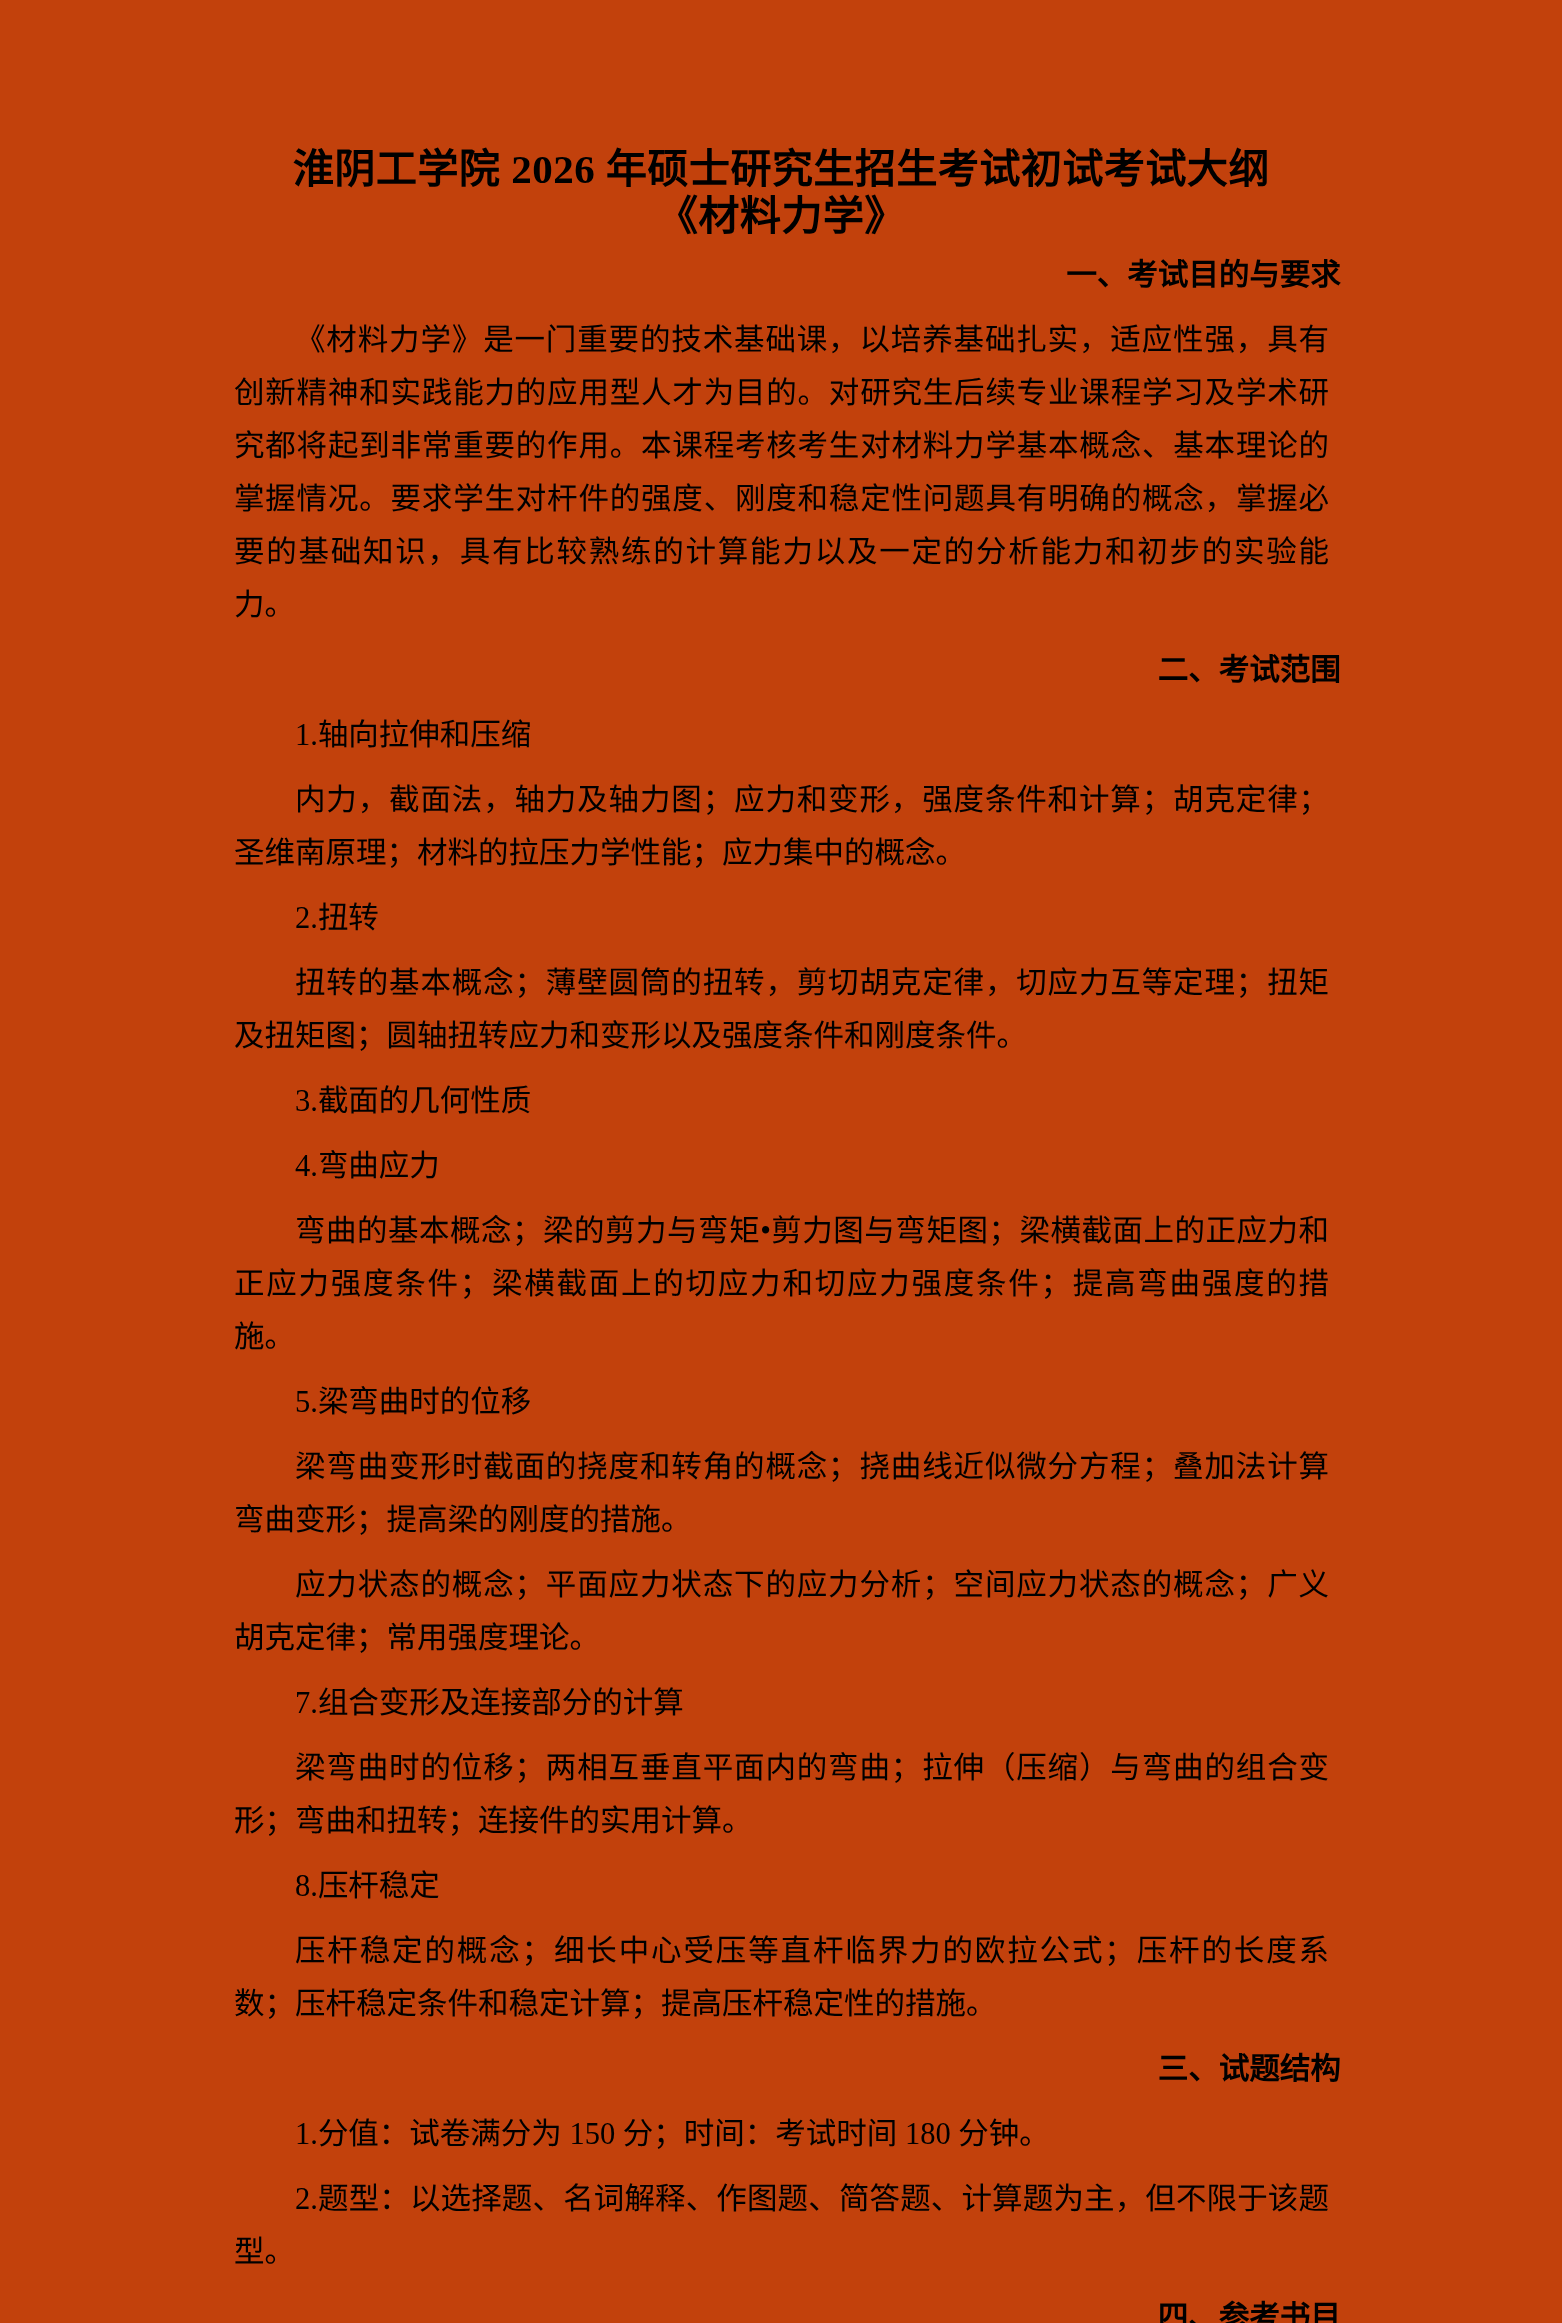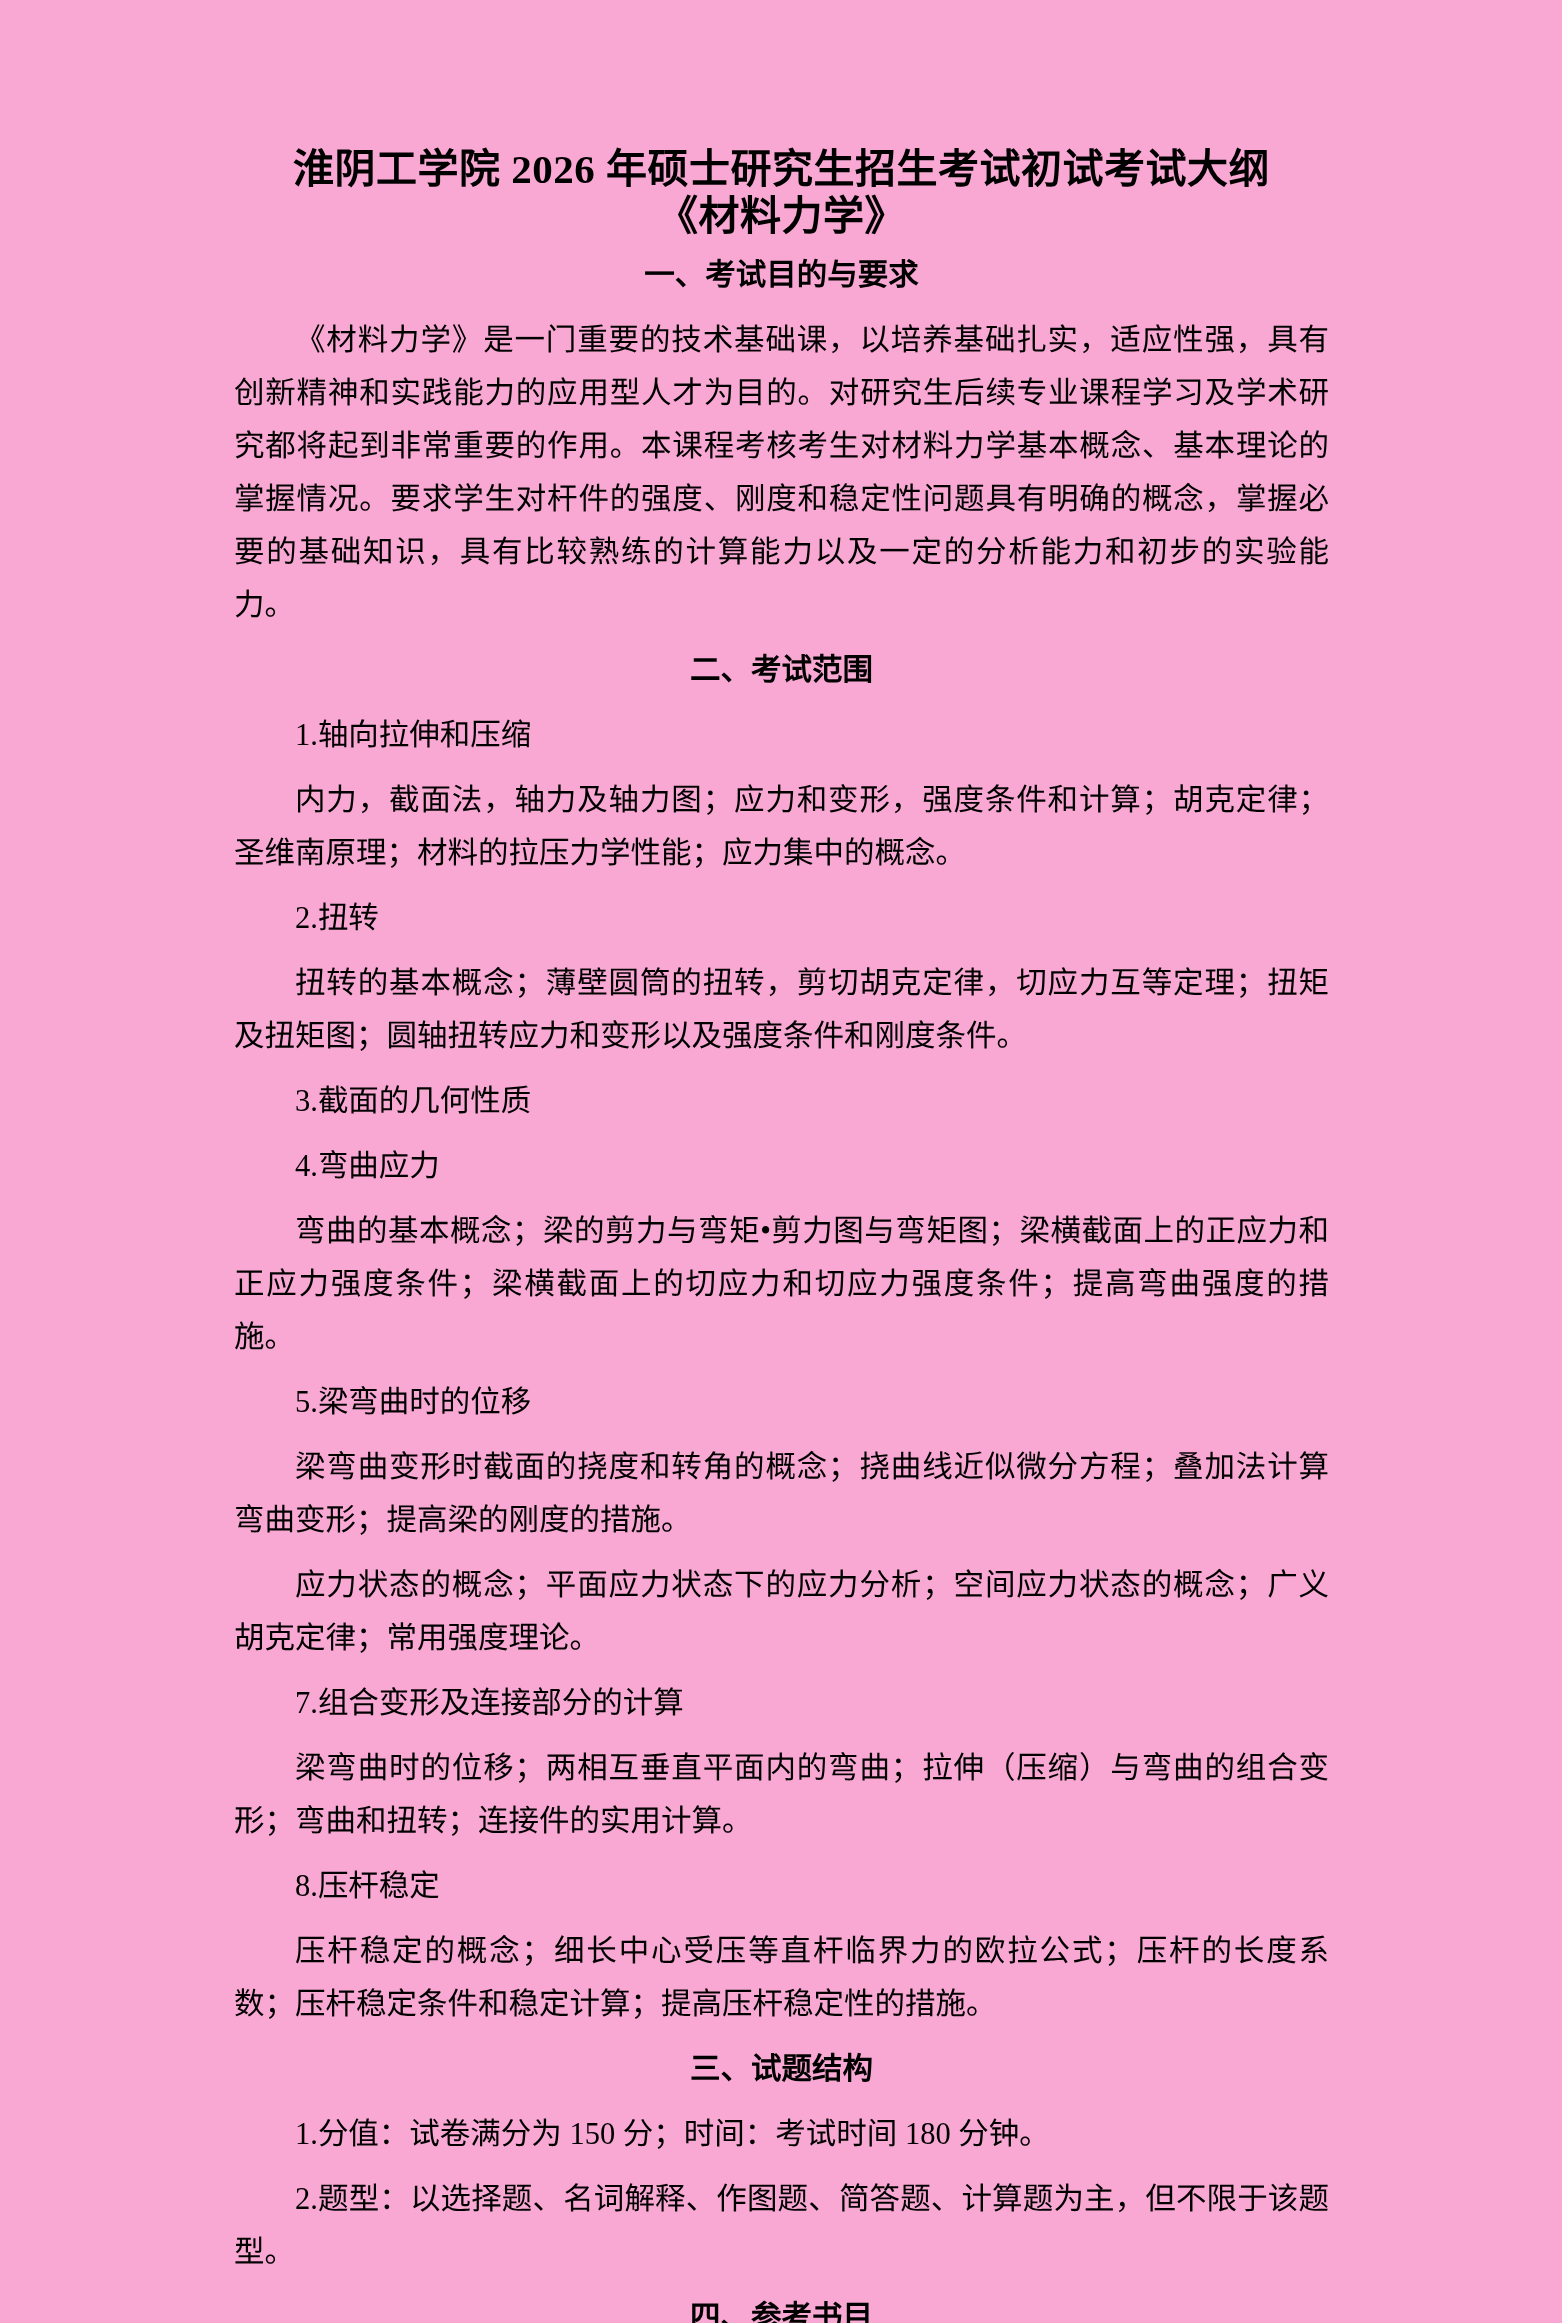--- a/index.html
+++ b/index.html
@@ -4,21 +4,21 @@
 <style>
   html, body {
     margin: 0;
     padding: 0;
     background: #ffffff;
   }
   .page {
     position: relative;
     width: 1562px;
     height: 2324px;
-    background: #f9a8d4;
+    background: #c2410c;
     overflow: hidden;
     font-family: "Liberation Serif", "DejaVu Serif", serif;
     color: #000000;
   }
   .content {
     position: absolute;
     left: 222px;
     top: 146px;
     width: 1119px;
   }
@@ -37,21 +37,21 @@
     margin-top: 8.9px;
     font-size: 30.5px;
     line-height: 53px;
     text-align: justify;
   }
   .section-heading {
     margin: 0;
     font-size: 30.5px;
     line-height: 53px;
     font-weight: 700;
-    text-align: center;
+    text-align: right;
   }
   .para {
     margin: 12px;
     text-indent: 2em;
   }
 </style>
 </head>
 <body>
 
 <div class="page">

